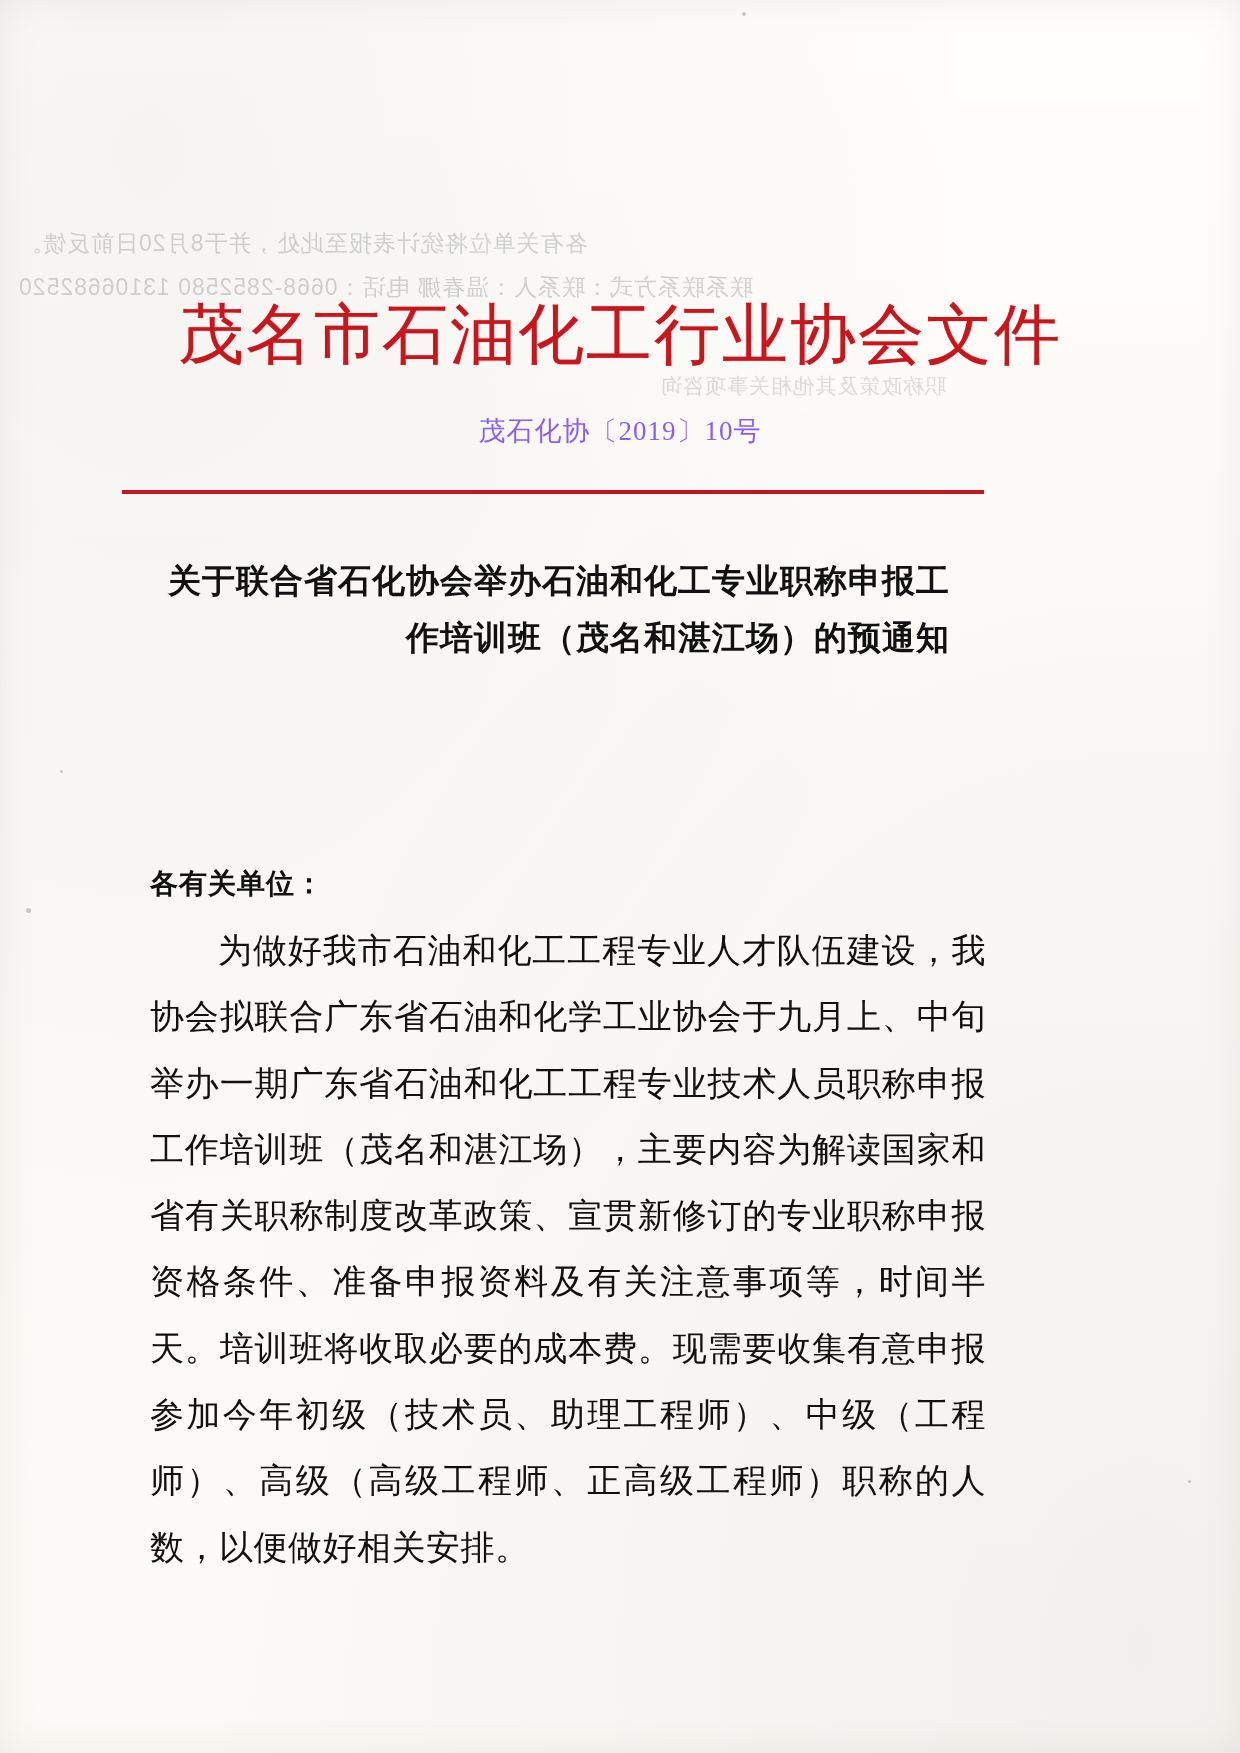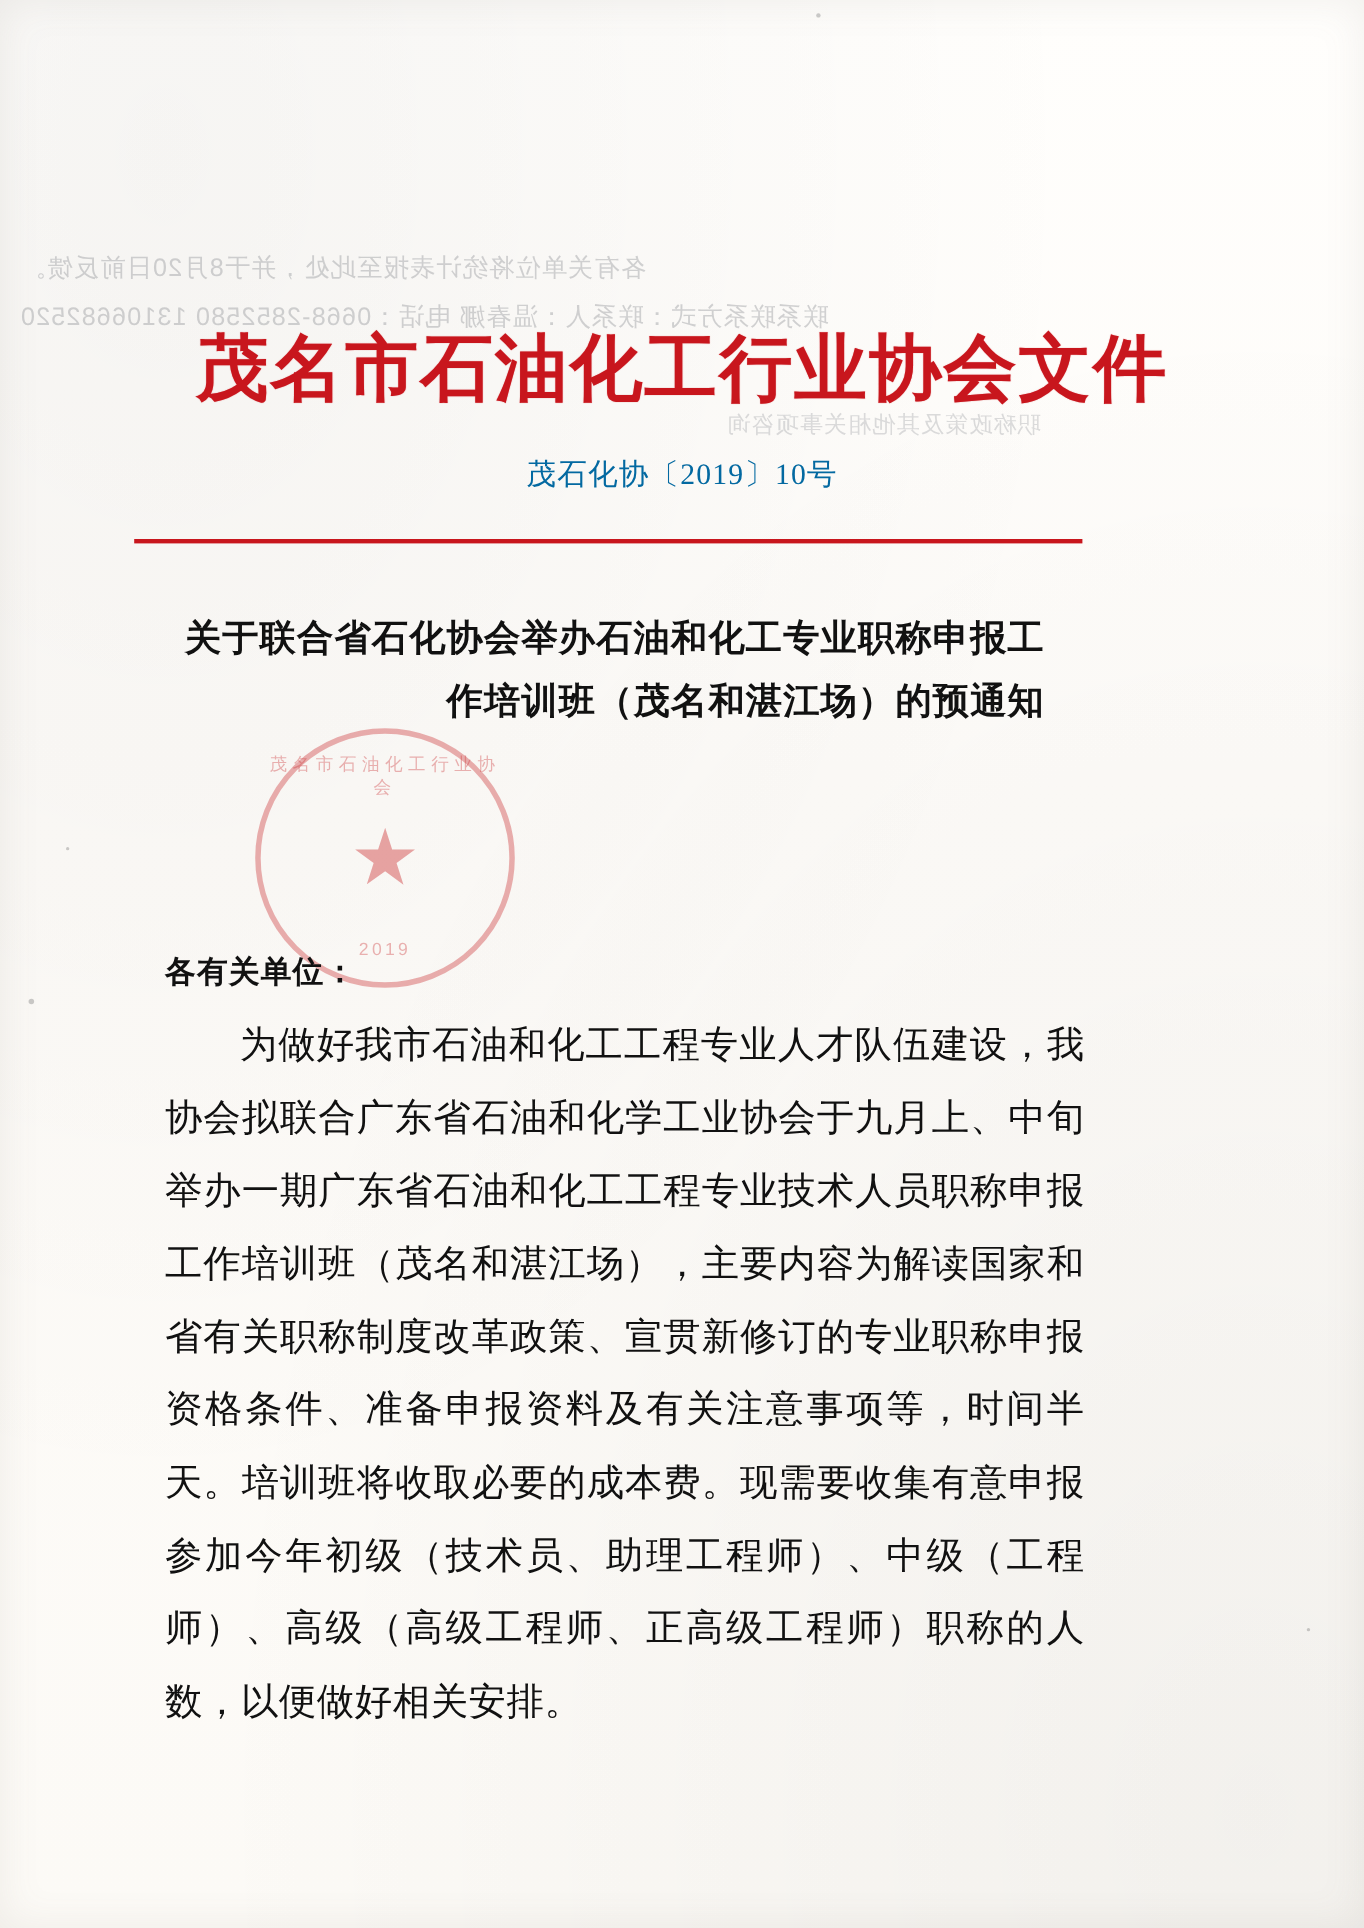--- a/index.html
+++ b/index.html
@@ -56,34 +56,34 @@
   }
 
   .doc-title {
     position: absolute;
     top: 290px;
     left: 0;
     width: 100%;
     text-align: center;
     color: #c8161d;
     font-family: "Liberation Serif", "DejaVu Serif", serif;
-    font-weight: bold;
+    font-weight: normal;
     font-size: 66px;
     letter-spacing: 2px;
     text-shadow: 0 0 1px rgba(200,22,29,0.55);
     white-space: nowrap;
   }
 
   .doc-number {
     position: absolute;
     top: 413px;
     left: 0;
     width: 100%;
     text-align: center;
-    color: #0369a1;
+    color: #8b5cf6;
     font-size: 27px;
     letter-spacing: 1px;
   }
 
   .red-rule {
     position: absolute;
     top: 490px;
     left: 122px;
     width: 862px;
     height: 4px;
@@ -174,25 +174,20 @@
 <body>
 
 <div class="page">
 
   <div class="paper-tint"></div>
 
   <div class="bleed b1">各有关单位将统计表报至此处，并于8月20日前反馈。</div>
   <div class="bleed b2">联系联系方式：联系人：温春娜  电话：0668-2852580 13106682520</div>
   <div class="bleed b3">职称政策及其他相关事项咨询</div>
 
-  <div class="seal">
-    <div class="seal-top-text">茂名市石油化工行业协会</div>
-    <div class="seal-star">★</div>
-    <div class="seal-bottom-text">2019</div>
-  </div>
 
   <div class="content">
 
     <div class="doc-title">茂名市石油化工行业协会文件</div>
 
     <div class="doc-number">茂石化协〔2019〕10号</div>
 
     <div class="red-rule"></div>
 
     <div class="subject">关于联合省石化协会举办石油和化工专业职称申报工作培训班（茂名和湛江场）的预通知</div>

